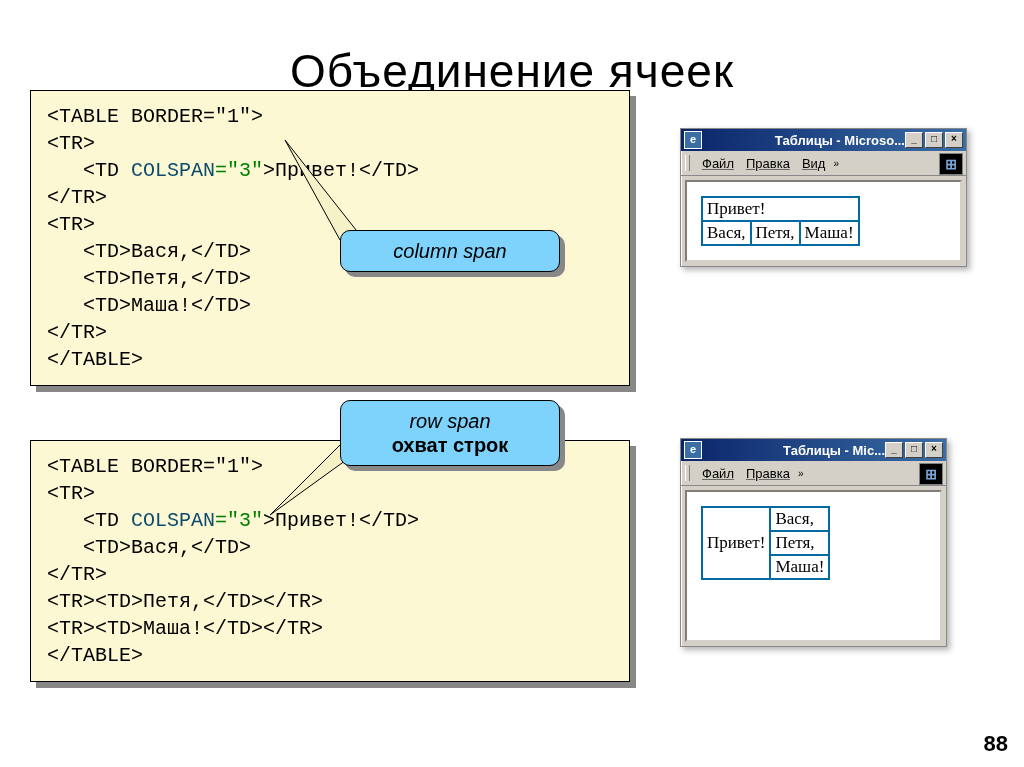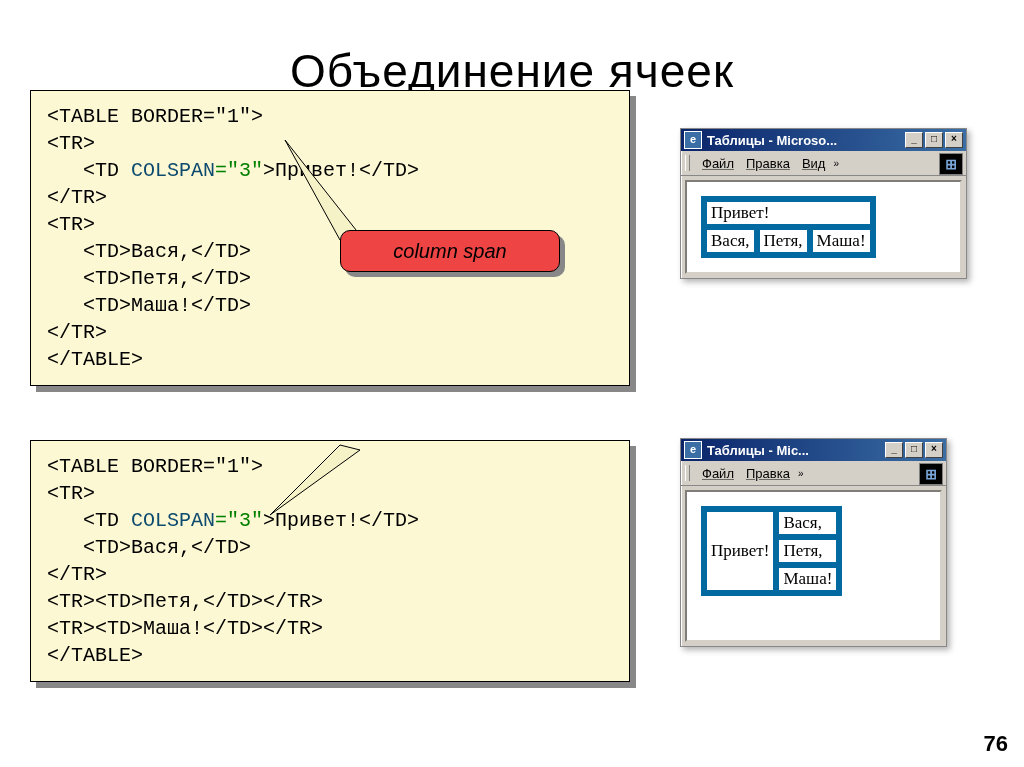--- a/index.html
+++ b/index.html
@@ -75,21 +75,21 @@
   .callout.second { left: 340px; top: 400px; }
   .callout-shadow {
     position: absolute;
     left: 5px; top: 5px;
     width: 100%; height: 100%;
     background: #888;
     border-radius: 10px;
   }
   .callout-box {
     position: relative;
-    background: #ef4444;
+    background: #7dd3fc;
     border: 1px solid #000;
     border-radius: 10px;
     padding: 8px 12px;
     text-align: center;
     font-size: 20px;
     line-height: 1.2;
     color: #000;
   }
   .callout-box .it { font-style: italic; }
   .callout-box .bold { font-weight: bold; }
@@ -123,21 +123,21 @@
   .titlebar .ie-icon {
     width: 16px; height: 16px;
     background: #3a6ea5;
     border: 1px solid #fff;
     margin-right: 5px;
     font-size: 11px;
     text-align: center;
     line-height: 14px;
     color: #fff;
   }
-  .titlebar .titletext { flex: 1; overflow: hidden; white-space: nowrap; }
+  .titlebar .titletext { flex: 1; overflow: hidden; white-space: nowrap; text-align: right; }
   .win-btns { display: flex; gap: 2px; }
   .win-btn {
     width: 16px; height: 14px;
     background: #d4d0c8;
     border: 1px solid #fff;
     border-right-color: #404040;
     border-bottom-color: #404040;
     font-family: Arial, sans-serif;
     font-size: 10px;
     line-height: 12px;
@@ -190,21 +190,21 @@
     margin: 4px;
     border: 2px inset #d4d0c8;
     padding: 14px;
     font-family: "Times New Roman", serif;
     font-size: 17px;
   }
   .client table {
     border-collapse: collapse;
   }
   .client td {
-    border: 6px solid #0369a1;
+    border: 2px solid #0369a1;
     padding: 1px 4px;
   }
   .browser.second .client {
     min-height: 120px;
   }
 
 </style>
 </head>
 <body>
 
@@ -247,20 +247,27 @@
     <div class="callout-shadow"></div>
     <div class="callout-box">
       <span class="it">column span</span><br>
     </div>
   </div>
 
   <svg class="pointer-svg" style="left:250px; top:440px;" width="130" height="100">
     <polygon points="110,10 90,5 20,75" fill="#f6f2c8" stroke="#000" stroke-width="1"></polygon>
   </svg>
 
+  <div class="callout second">
+    <div class="callout-shadow"></div>
+    <div class="callout-box">
+      <span class="it">row span</span><br>
+      <span class="bold">охват строк</span>
+    </div>
+  </div>
 
   <div class="browser first">
     <div class="titlebar">
       <div class="ie-icon">e</div>
       <div class="titletext">Таблицы - Microso...</div>
       <div class="win-btns">
         <div class="win-btn">_</div>
         <div class="win-btn">□</div>
         <div class="win-btn">×</div>
       </div>
@@ -317,14 +324,14 @@
               <td>Петя,</td>
             </tr>
         <tr>
               <td>Маша!</td>
             </tr>
       </tbody>
         </table>
     </div>
   </div>
 
-  <div class="page-num">76</div>
+  <div class="page-num">88</div>
 </div>
 
 </body></html>

